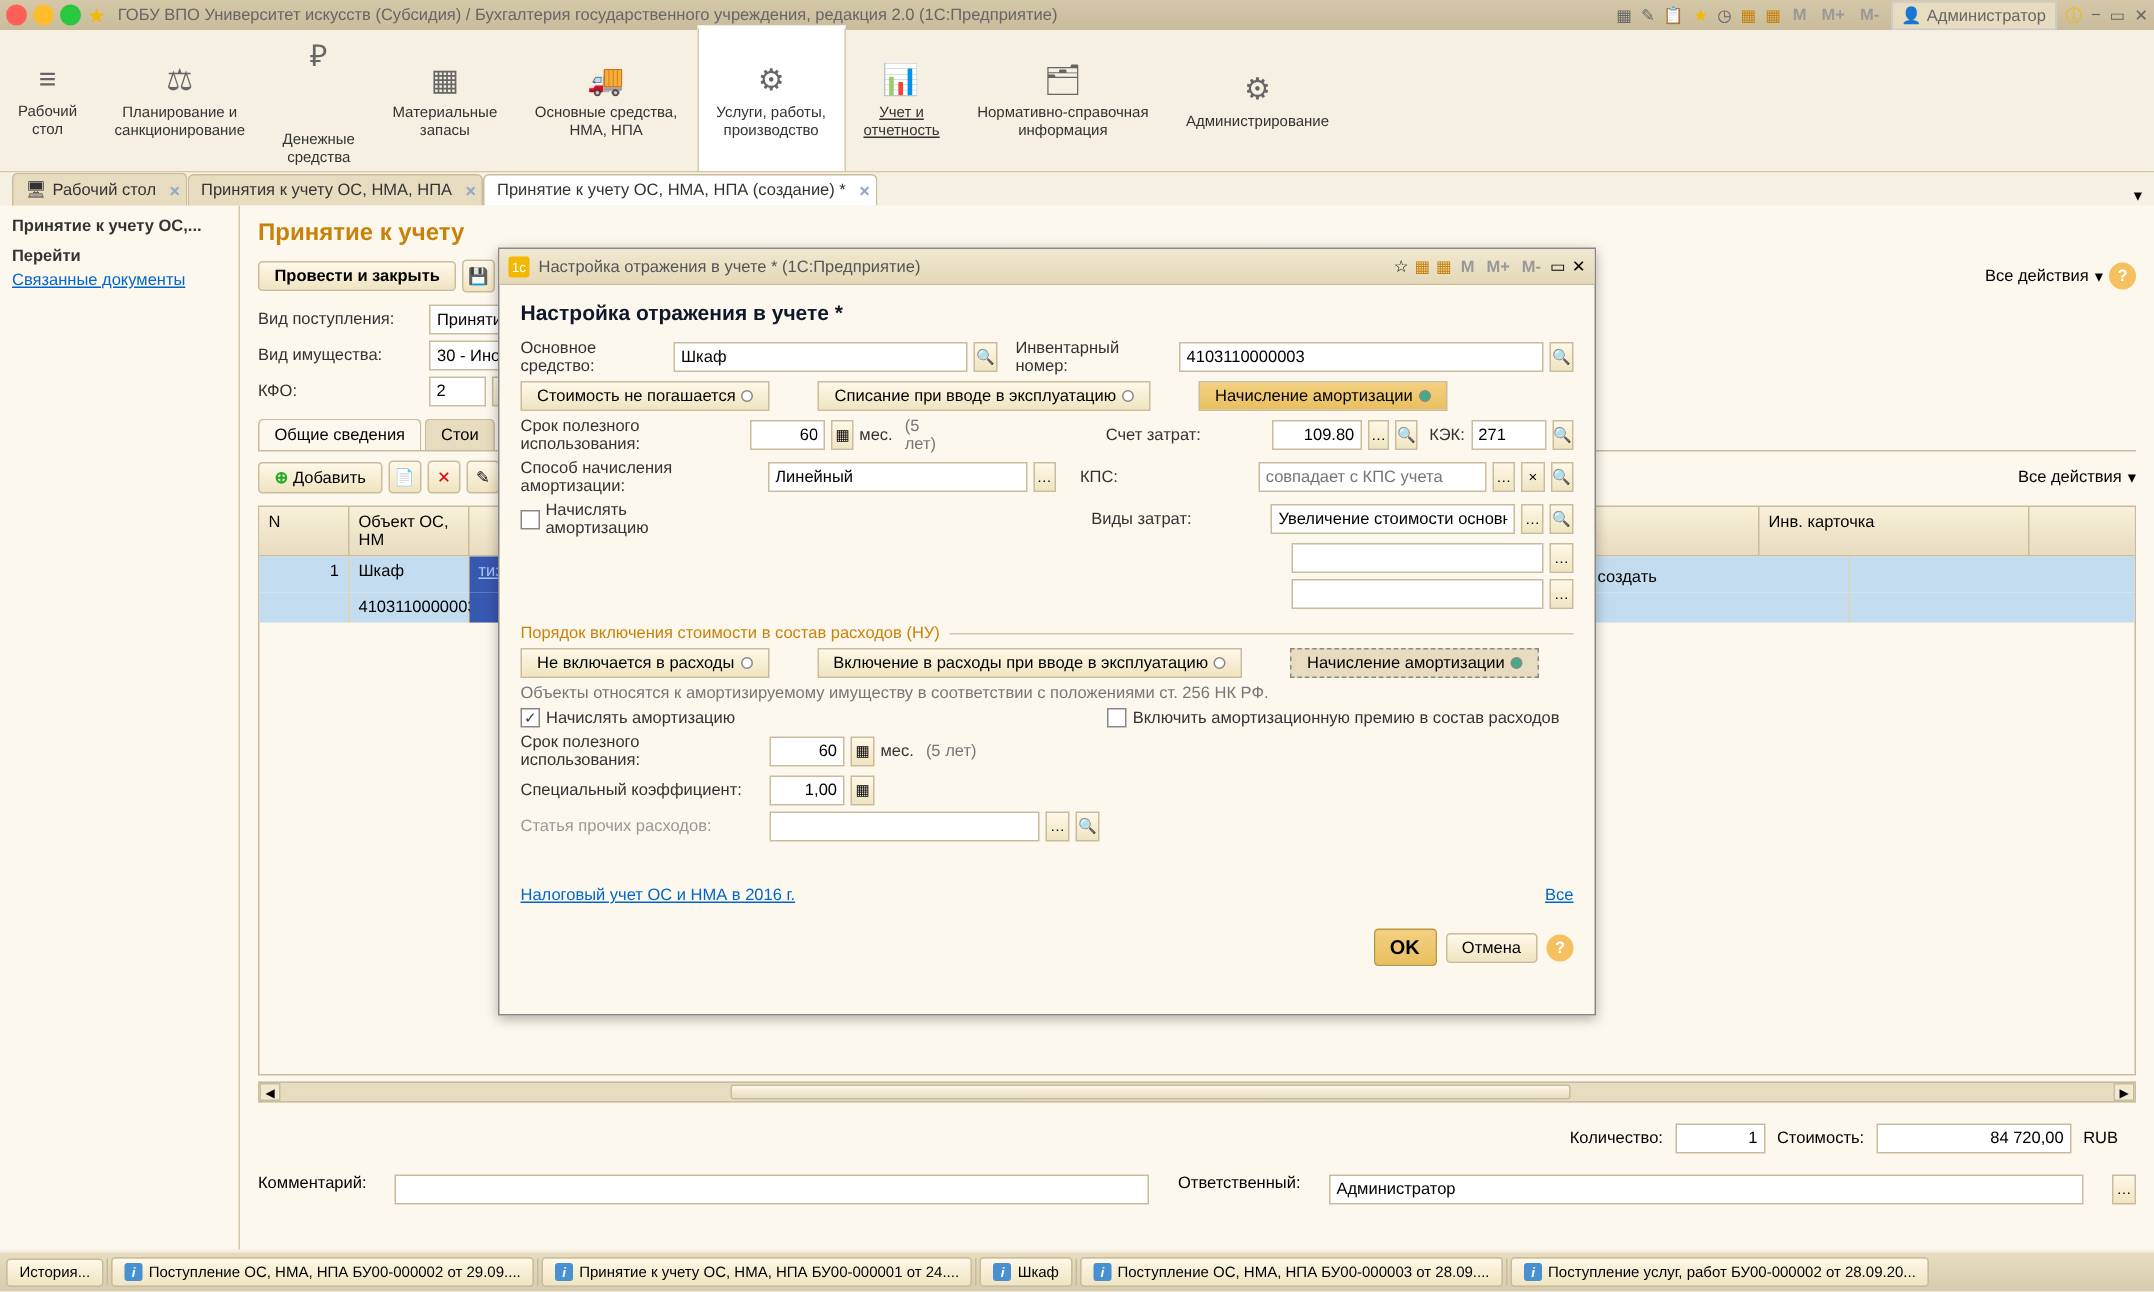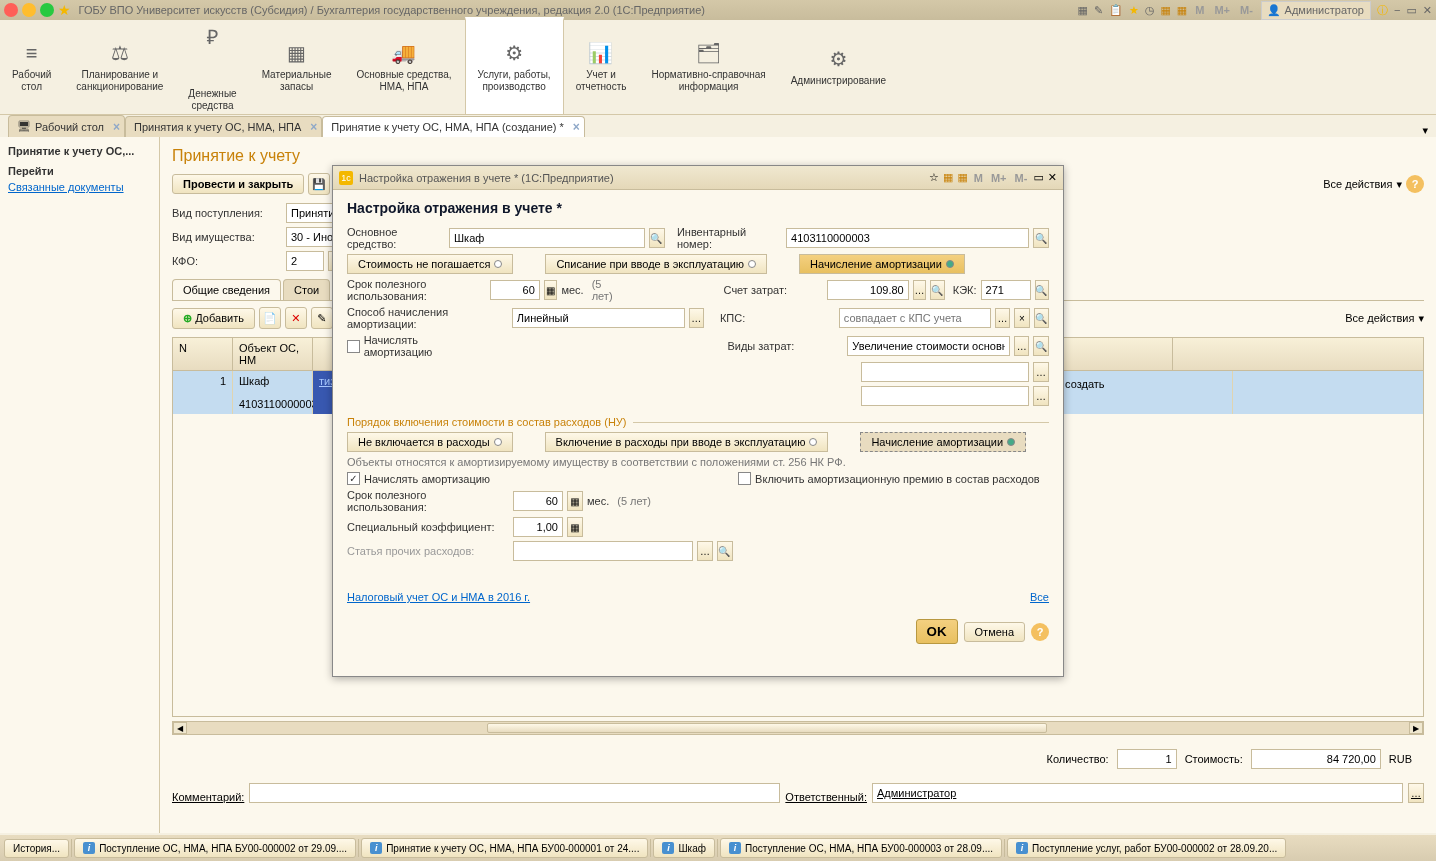--- a/index.html
+++ b/index.html
@@ -30,21 +30,21 @@
 .doc-tab { padding: 4px 20px 4px 8px; background: #e8dcc0; border: 1px solid #c8bc9c; border-bottom: none; border-radius: 4px 4px 0 0; font-size: 11px; color: #333; position: relative; display: flex; align-items: center; gap: 4px; cursor: pointer; }
 .doc-tab.active { background: #fff; }
 .doc-tab .close-x { position: absolute; right: 4px; color: #8fa8c8; font-weight: bold; font-size: 12px; }
 
 
 .main-area { display: flex; height: calc(100% - 137px - 28px); }
 .sidebar { width: 160px; background: #fcf8ed; border-right: 1px solid #d4c8a8; padding: 8px; }
 .sidebar-title { font-size: 11px; font-weight: bold; color: #333; margin-bottom: 8px; }
 .sidebar-link { color: #0066cc; text-decoration: underline; font-size: 11px; display: block; margin: 4px 0; cursor: pointer; }
 .content { flex: 1; background: #fcf8ed; padding: 10px 12px; position: relative; }
-.content-title { color: #c8820a; font-size: 16px; font-weight: normal; margin-bottom: 8px; }
+.content-title { color: #c8820a; font-size: 16px; font-weight: bold; margin-bottom: 8px; }
 .toolbar { display: flex; gap: 4px; align-items: center; margin-bottom: 8px; }
 .btn { background: linear-gradient(#fef8e8, #f0e4c0); border: 1px solid #c8bc9c; padding: 3px 10px; border-radius: 3px; font-size: 11px; cursor: pointer; }
 .btn-icon { width: 22px; height: 22px; display: inline-flex; align-items: center; justify-content: center; }
 .form-row { display: flex; align-items: center; margin: 4px 0; gap: 4px; }
 .form-label { font-size: 11px; color: #333; width: 110px; }
 .field { border: 1px solid #c8bc9c; background: #fff; padding: 2px 4px; font-size: 11px; height: 20px; }
 .field-btn { width: 16px; height: 20px; border: 1px solid #c8bc9c; background: linear-gradient(#fef8e8, #f0e4c0); display: inline-flex; align-items: center; justify-content: center; cursor: pointer; font-size: 10px; }
 
 
 .inner-tabs { display: flex; border-bottom: 1px solid #c8bc9c; margin-top: 8px; }
@@ -82,21 +82,21 @@
 .checkbox { width: 13px; height: 13px; border: 1px solid #888; background: #fff; display: inline-flex; align-items: center; justify-content: center; font-size: 10px; }
 .checkbox.checked:before { content: '✓'; color: #333; }
 .info-text { color: #777; font-size: 11px; }
 .link-text { color: #0066cc; text-decoration: underline; font-size: 11px; cursor: pointer; }
 .modal-footer { display: flex; justify-content: flex-end; gap: 6px; padding: 6px 14px; align-items: center; }
 .btn-ok { background: linear-gradient(#f4d080, #e8c060); border: 1px solid #b89840; padding: 4px 10px; font-weight: bold; border-radius: 3px; }
 .help-icon { width: 18px; height: 18px; border-radius: 50%; background: #f4c060; color: #fff; display: flex; align-items: center; justify-content: center; font-weight: bold; }
 
 
 .summary-bar { display: flex; justify-content: flex-end; gap: 8px; padding: 6px 12px; align-items: center; position: absolute; bottom: 44px; right: 12px; left: 180px; background: #fcf8ed; }
-.comment-row { display: flex; align-items: flex-end; gap: 5px; position: absolute; bottom: 12px; left: 180px; right: 12px; text-decoration: underline; }
+.comment-row { display: flex; align-items: flex-start; gap: 19px; position: absolute; bottom: 12px; left: 180px; right: 12px; }
 .comment-row .field { flex: 1; }
 
 
 .taskbar { position: absolute; bottom: 0; left: 0; right: 0; height: 26px; background: linear-gradient(#e8dcc0, #d8ccb0); display: flex; align-items: center; gap: 2px; padding: 0 4px; }
 .task-btn { background: linear-gradient(#fef8e8, #f0e4c0); border: 1px solid #c8bc9c; padding: 3px 8px; border-radius: 3px; font-size: 10px; display: flex; align-items: center; gap: 4px; cursor: pointer; }
 .sep { width: 1px; height: 18px; background: #c8bc9c; }
 .i-icon { width: 12px; height: 12px; background: #4890d0; color: #fff; border-radius: 2px; display: flex; align-items: center; justify-content: center; font-size: 9px; font-weight: bold; font-style: italic; }
 .all-actions { margin-left: auto; display: flex; align-items: center; gap: 4px; }
 .scrollbar-h { height: 14px; background: #e8dcc0; border: 1px solid #c8bc9c; display: flex; align-items: center; margin-top: 4px; }
 .scroll-thumb { height: 10px; background: linear-gradient(#fef8e8, #e8dcc0); border: 1px solid #c8bc9c; border-radius: 2px; }
@@ -156,21 +156,21 @@
       <span class="section-label" style="white-space:pre-line;">Основные средства,
 НМА, НПА</span>
     </div>
   <div class="section-tab active">
       <span class="section-icon">⚙</span>
       <span class="section-label" style="white-space:pre-line;">Услуги, работы,
 производство</span>
     </div>
   <div class="section-tab">
       <span class="section-icon">📊</span>
-      <span class="section-label" style="white-space:pre-line;">Учет и
+      <span class="section-label" style="white-space:pre-line;text-decoration:underline;">Учет и
 отчетность</span>
     </div>
   <div class="section-tab">
       <span class="section-icon">🗂</span>
       <span class="section-label" style="white-space:pre-line;">Нормативно-справочная
 информация</span>
     </div>
   <div class="section-tab">
       <span class="section-icon">⚙</span>
       <span class="section-label" style="white-space:pre-line;">Администрирование</span>
@@ -241,20 +241,21 @@
         <span>Все действия</span>
         <span>▾</span>
       </div>
     </div>
 
     <div class="data-table" style="height:380px;">
       <div class="table-header">
         <div class="th" style="width:60px;">N</div>
         <div class="th" style="width:80px;">Объект ОС, НМ</div>
         <div class="th" style="width:860px;"></div>
+        <div class="th" style="width:180px;">Инв. карточка</div>
       </div>
       <div class="table-row row-selected">
         <div class="td" style="width:60px;text-align:right;">1</div>
         <div class="td" style="width:80px;">Шкаф</div>
         <div class="td row-card-selected" style="width:730px;"><span class="link-text" style="color:#a8c8ff;">тизации</span></div>
         <div class="td" style="width:190px;"><span class="checkbox"></span> <span>создать</span></div>
       </div>
       <div class="table-row row-selected">
         <div class="td" style="width:60px;"></div>
         <div class="td" style="width:80px;">4103110000003</div>
@@ -331,21 +332,21 @@
         </div>
     </div>
 
     <div class="modal-row">
       <span class="modal-label" style="width:168px;">Срок полезного использования:</span>
       <input class="field" style="width: 50px; text-align: right;" value="60">
       <span class="field-btn">▦</span>
       <span class="modal-label">мес.</span>
       <span class="info-text" style="margin-left:4px;">(5 лет)</span>
       <span class="modal-label" style="margin-left:100px;width:120px;">Счет затрат:</span>
-      <input class="field" style="width: 82px; text-align: right;" value="109.80">
+      <input class="field" style="width: 60px; text-align: right;" value="109.80">
       <span class="field-btn">…</span>
       <span class="field-btn">🔍</span>
       <span class="modal-label" style="margin-left:4px;">КЭК:</span>
       <input class="field" style="width: 50px;" value="271">
       <span class="field-btn">🔍</span>
     </div>
 
     <div class="modal-row">
       <span class="modal-label" style="width:168px;">Способ начисления амортизации:</span>
       <input class="field" style="width: 180px;" value="Линейный">

